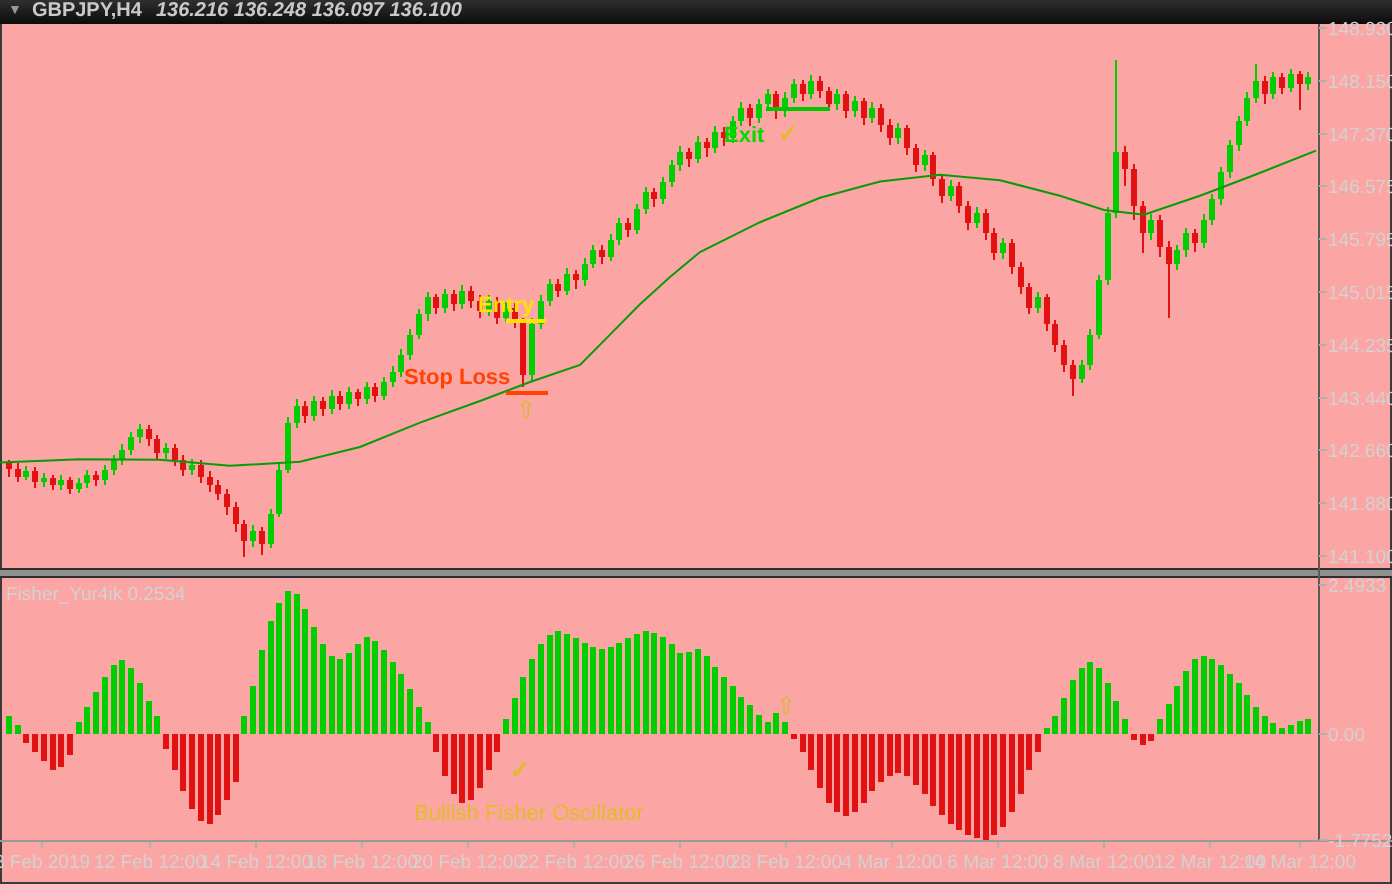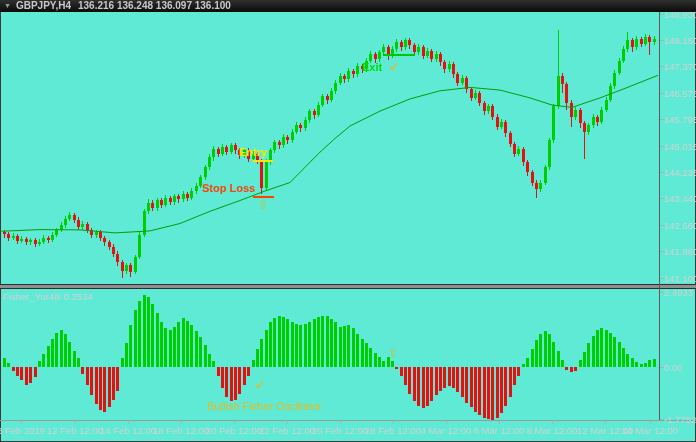--- a/index.html
+++ b/index.html
@@ -1,22 +1,22 @@
 <!DOCTYPE html>
 <html><head>
 <meta charset="utf-8">
 <style>
   html,body{margin:0;padding:0;background:#000;}
-  .window{position:relative;width:696px;height:442px;background:#5eead4;overflow:hidden;
+  .window{position:relative;width:696px;height:442px;background:#fca5a5;overflow:hidden;
           font-family:"Liberation Sans",sans-serif;box-shadow:inset 0 0 0 1px #3a3a3a;}
   .title-bar{position:absolute;top:0;left:0;width:100%;height:12px;
              background:linear-gradient(#2f2f2f,#0b0b0b);display:flex;align-items:center;
              color:#c9c9c9;font-size:10px;font-weight:bold;line-height:12px;}
   .title-bar .tri{font-size:7px;color:#9a9a9a;margin:0 5px 0 4px;font-weight:normal;}
-  .title-bar .quotes{margin-left:7px;font-weight:bold;}
+  .title-bar .quotes{margin-left:7px;font-weight:bold;font-style:italic;}
   svg{position:absolute;left:0;top:0;}
   text{font-family:"Liberation Sans",sans-serif;}
 </style>
 </head>
 <body>
 
 <div class="window">
   <div class="title-bar">
     <span class="tri">▼</span>
     <span>GBPJPY,H4</span>

